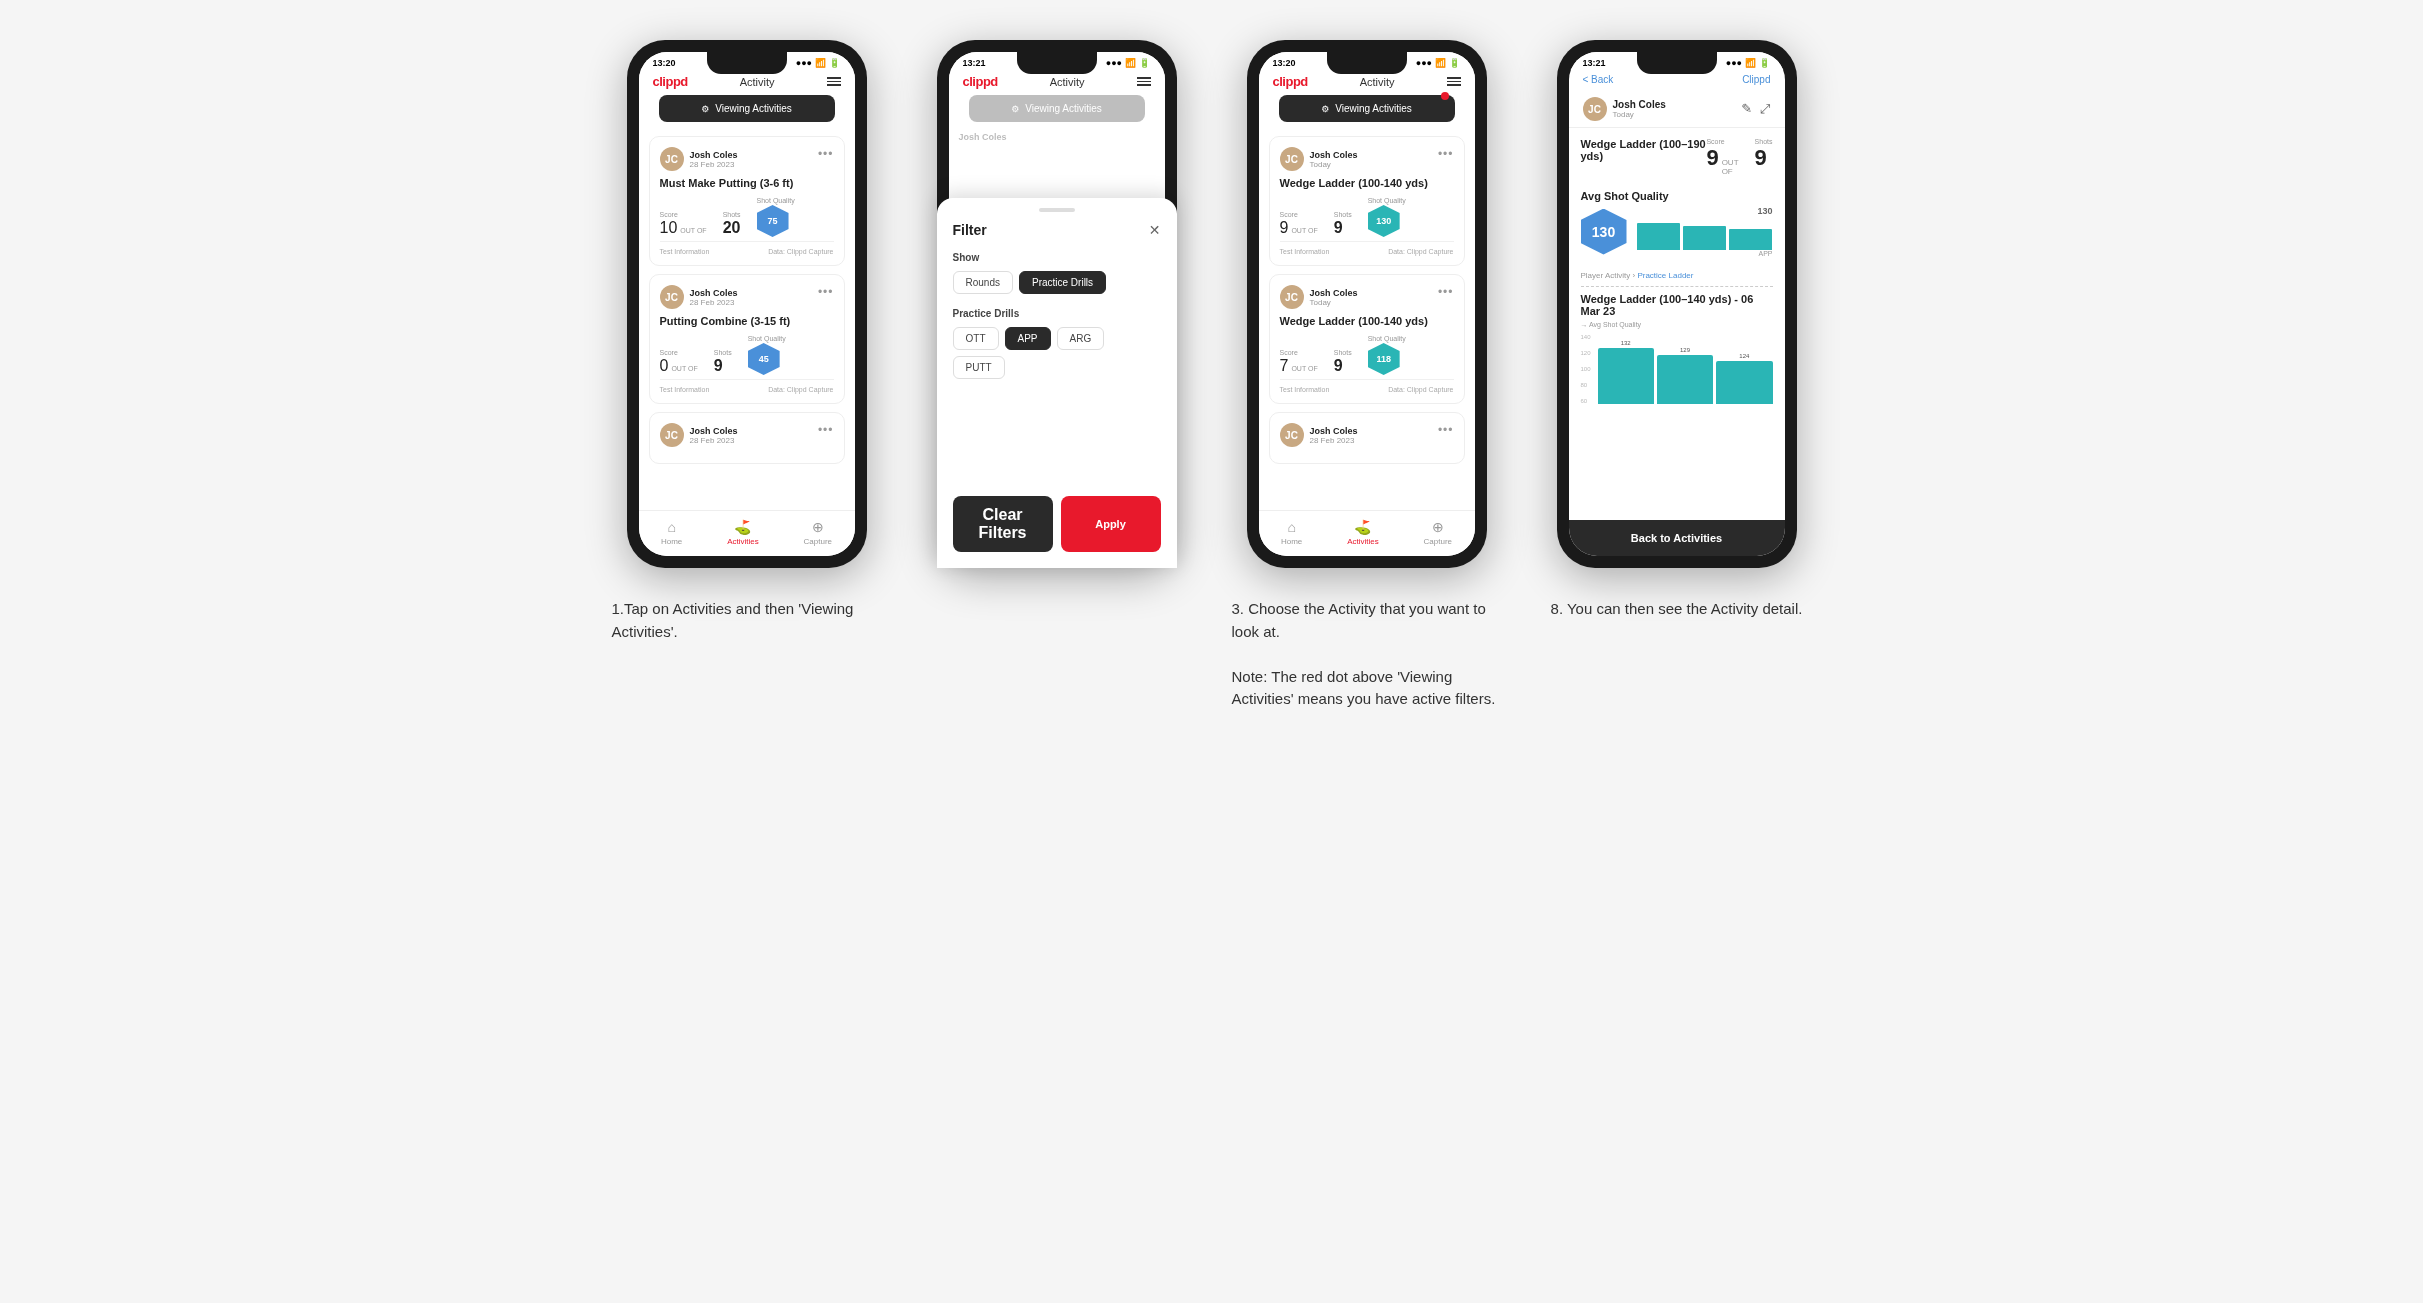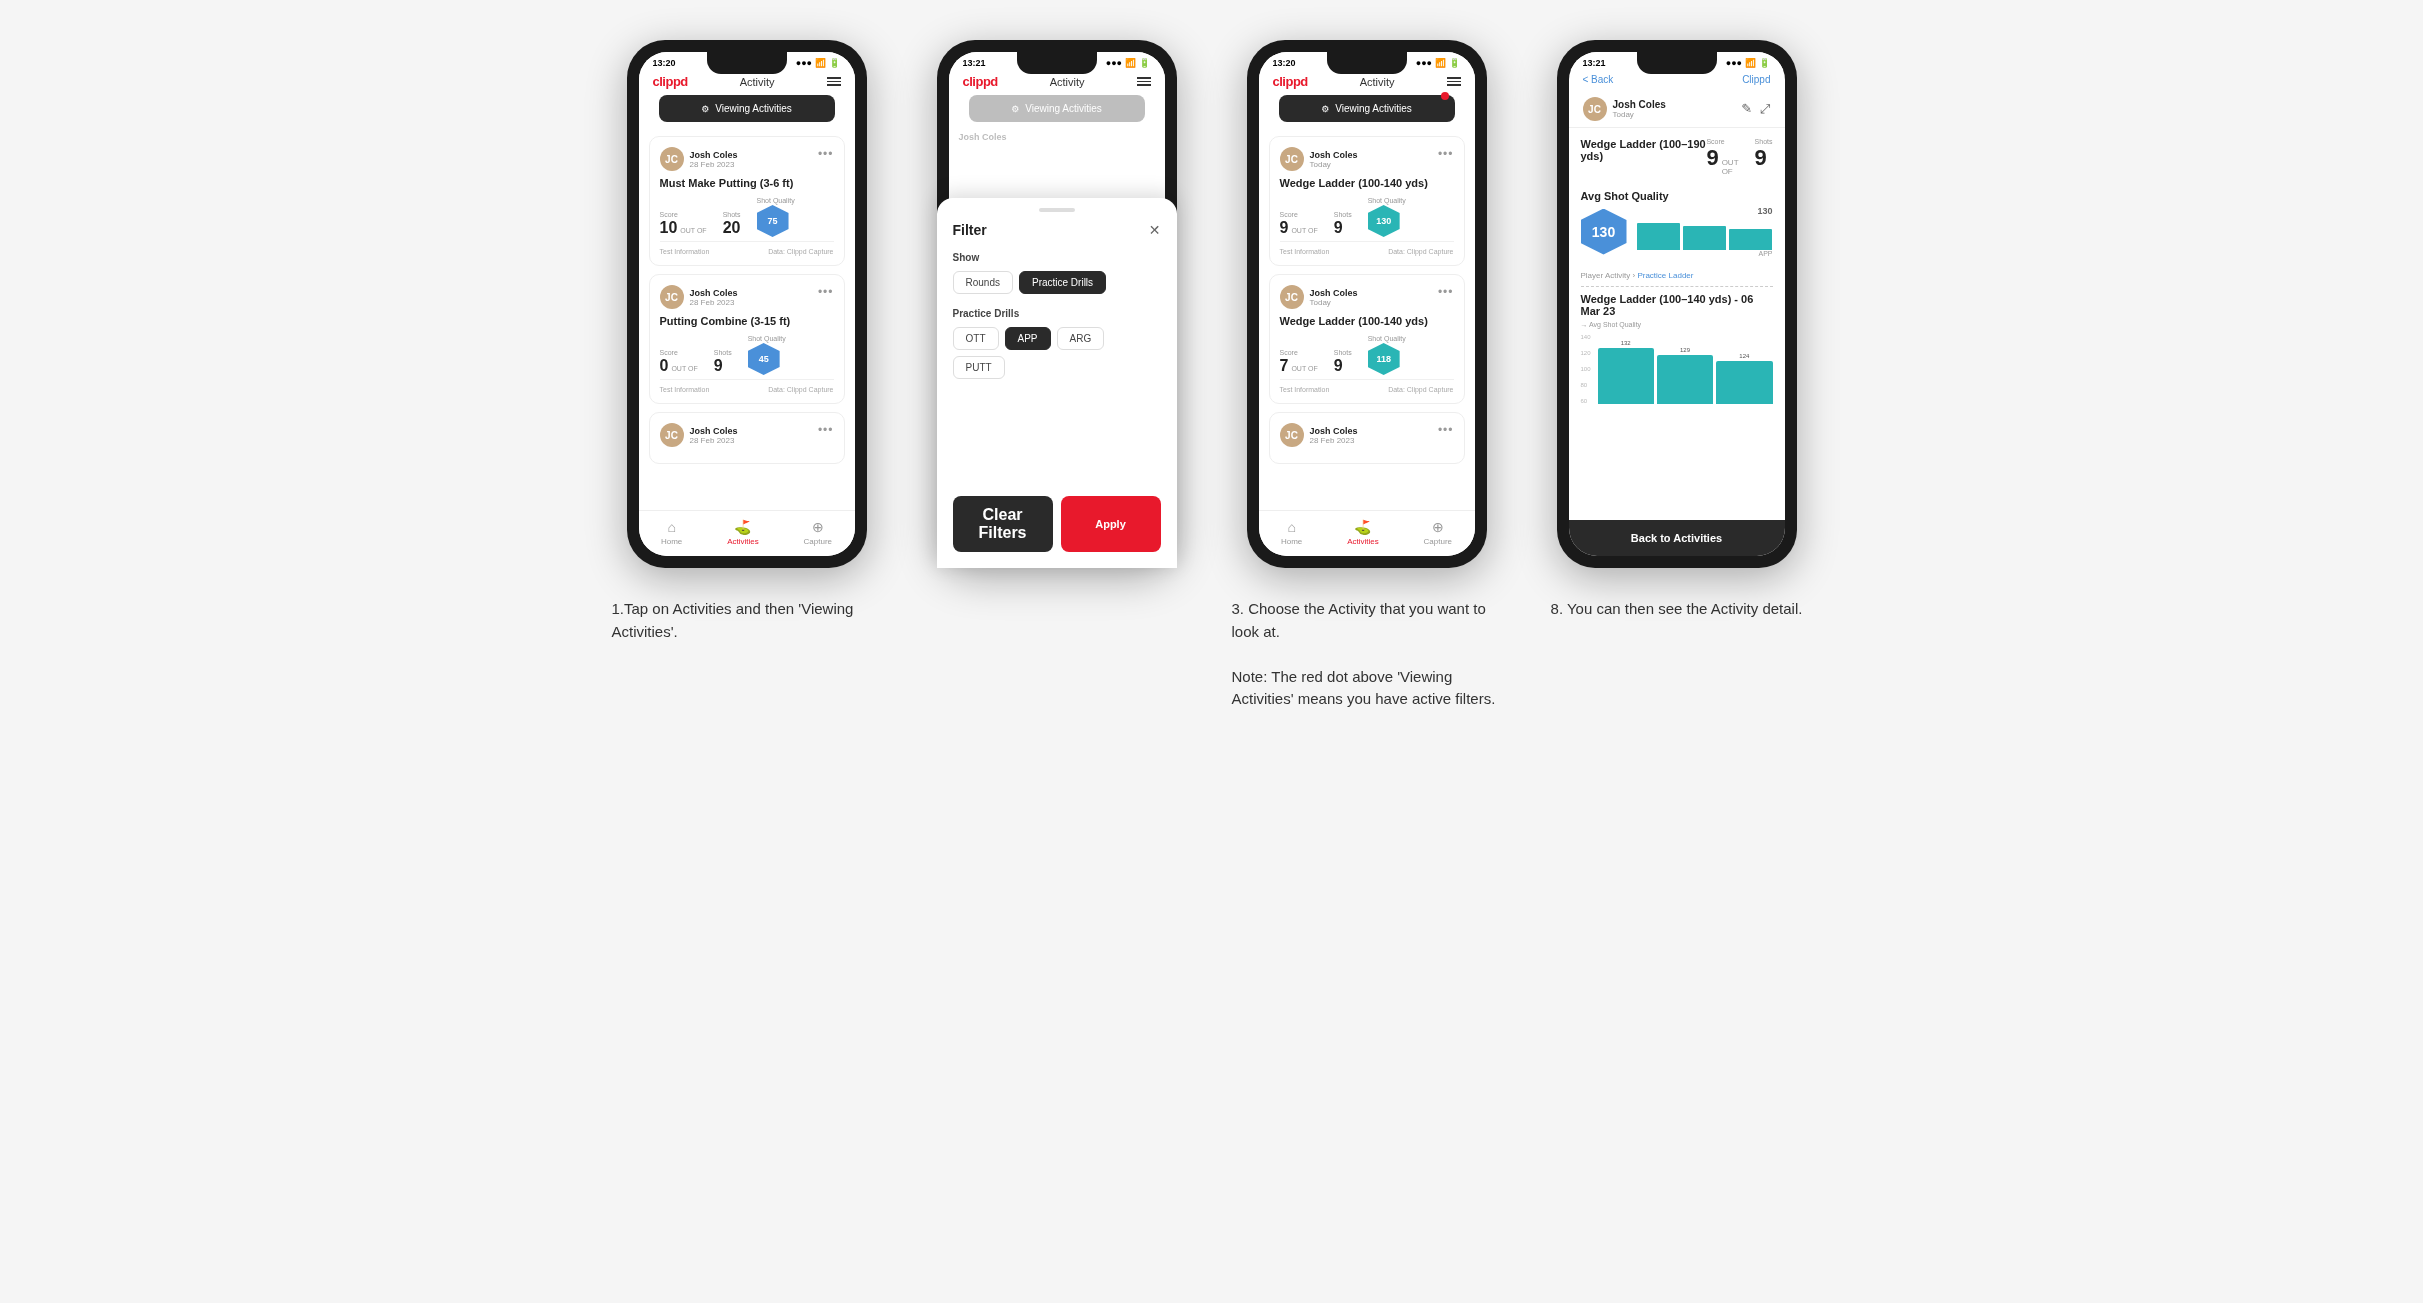--- a/index.html
+++ b/index.html
@@ -205,21 +205,21 @@
       color: #999;
       margin-bottom: 1px;
     }
     .stat-value-row {
       display: flex;
       align-items: baseline;
       gap: 3px;
     }
     .stat-value {
       font-size: 16px;
-      font-weight: 700;
+      font-weight: 400;
       color: #222;
     }
     .stat-outof {
       font-size: 7px;
       color: #999;
     }
     .stat-value-sm {
       font-size: 16px;
       font-weight: 700;
       color: #222;

